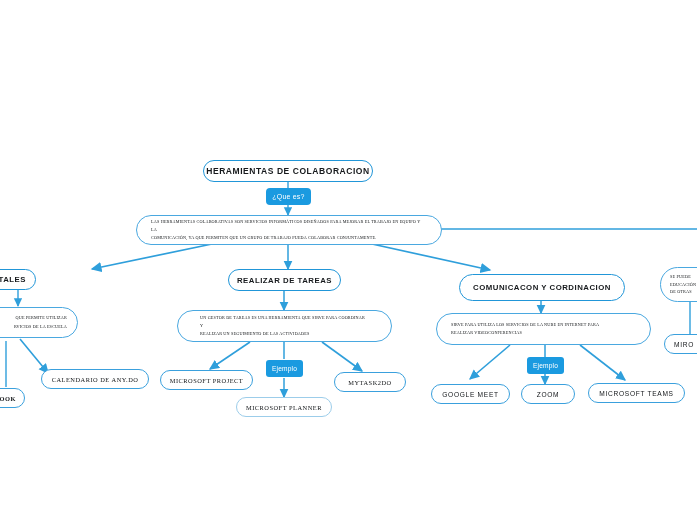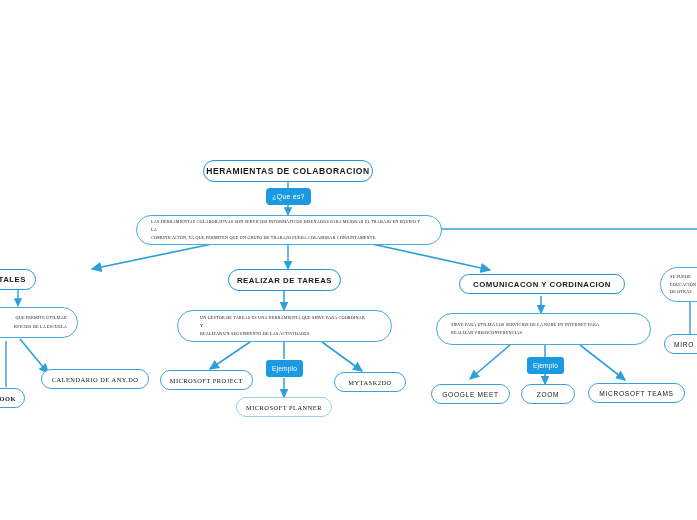--- a/index.html
+++ b/index.html
@@ -176,21 +176,21 @@
   </div>
 
   <div class="chip small" style="left:266px; top:331px; width:37px; height:17px;">Ejemplo</div>
 
   <div class="node n-leaf" style="left:160px; top:341px; width:93px; height:20px;">MICROSOFT PROJECT</div>
 
   <div class="node n-leaf pale" style="left:236px; top:368px; width:96px; height:20px;">MICROSOFT PLANNER</div>
 
   <div class="node n-leaf" style="left:334px; top:343px; width:72px; height:20px;">MYTASK2DO</div>
 
-  <div class="node n-branch" style="left:459px; top:245px; width:166px; height:20px;">COMUNICACON Y CORDINACION</div>
+  <div class="node n-branch" style="left:459px; top:245px; width:166px; height:27px;">COMUNICACON Y CORDINACION</div>
 
   <div class="node n-desc" style="left:436px; top:284px; width:215px; height:32px; flex-direction:column; justify-content:center; align-items:flex-start;">
     <div>SIRVE PARA UTILIZA LOS SERVICIOS DE LA NUBE EN INTERNET PARA</div>
     <div>REALIZAR VIDEOCONFERENCIAS</div>
   </div>
 
   <div class="chip small" style="left:527px; top:328px; width:37px; height:17px;">Ejemplo</div>
 
   <div class="node n-leaf sans" style="left:431px; top:355px; width:79px; height:20px;">GOOGLE MEET</div>
 

